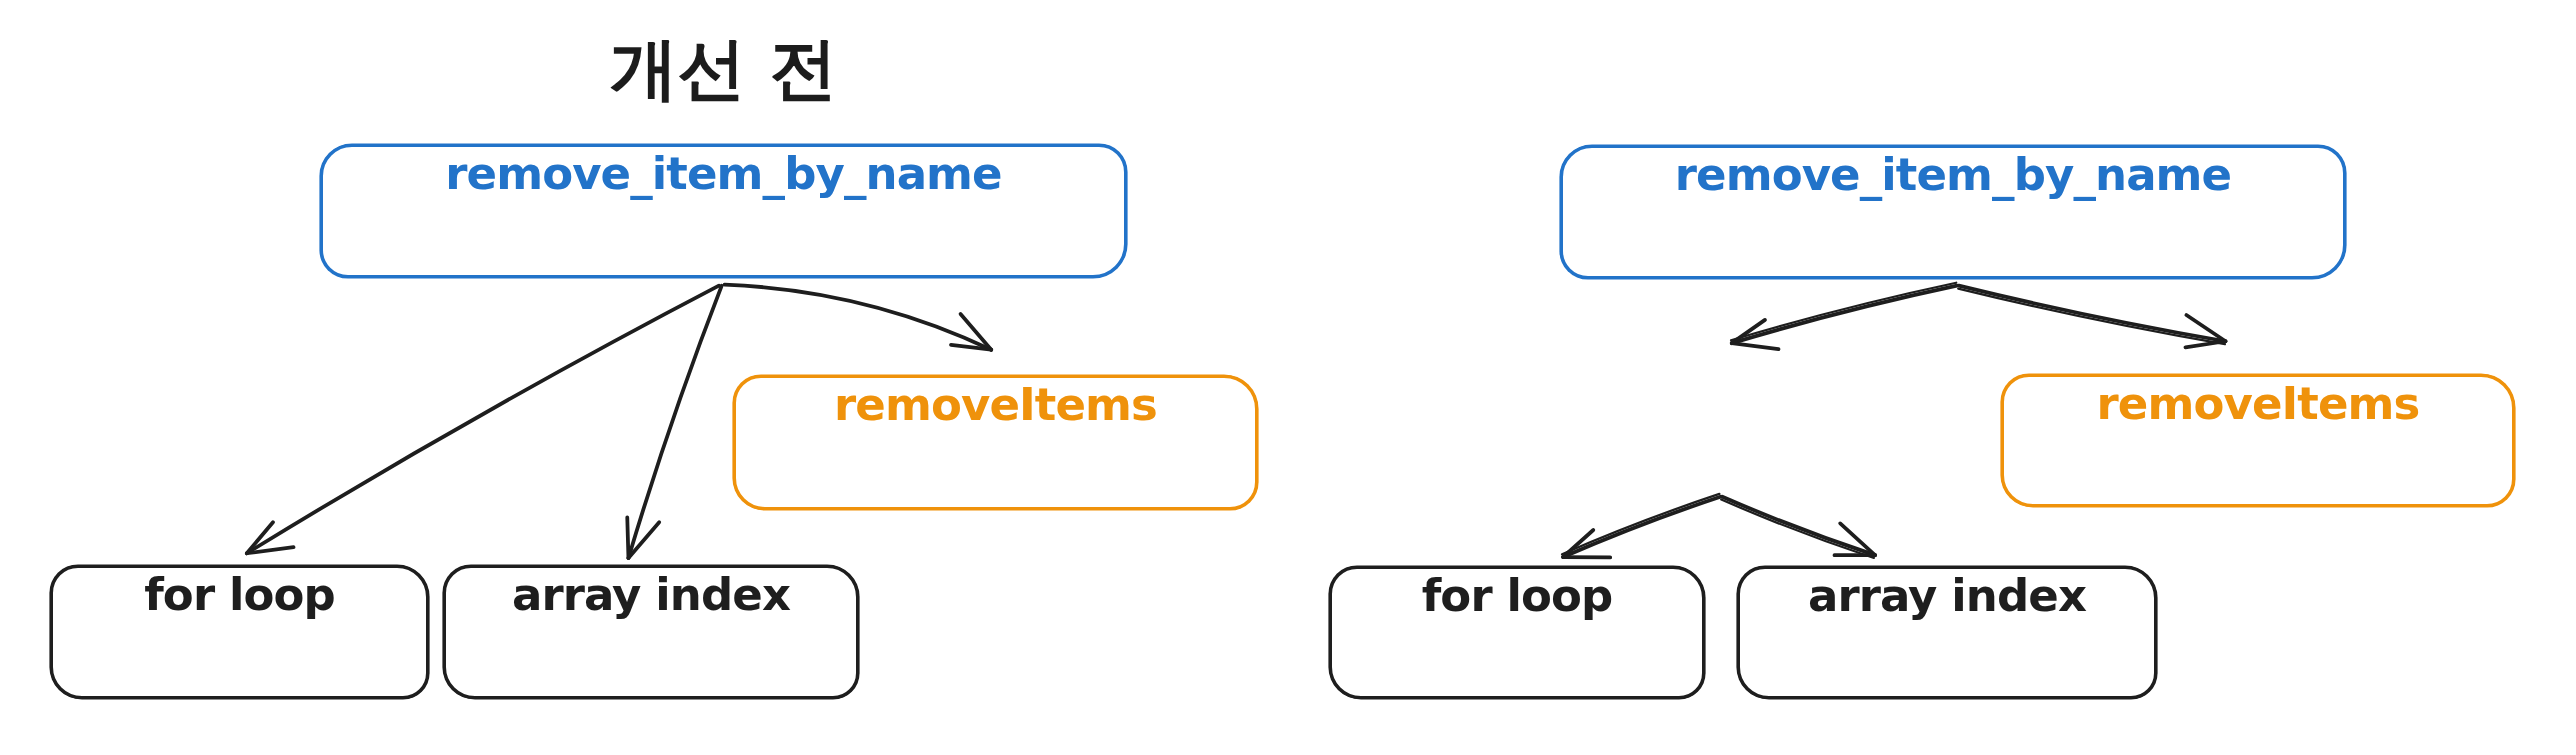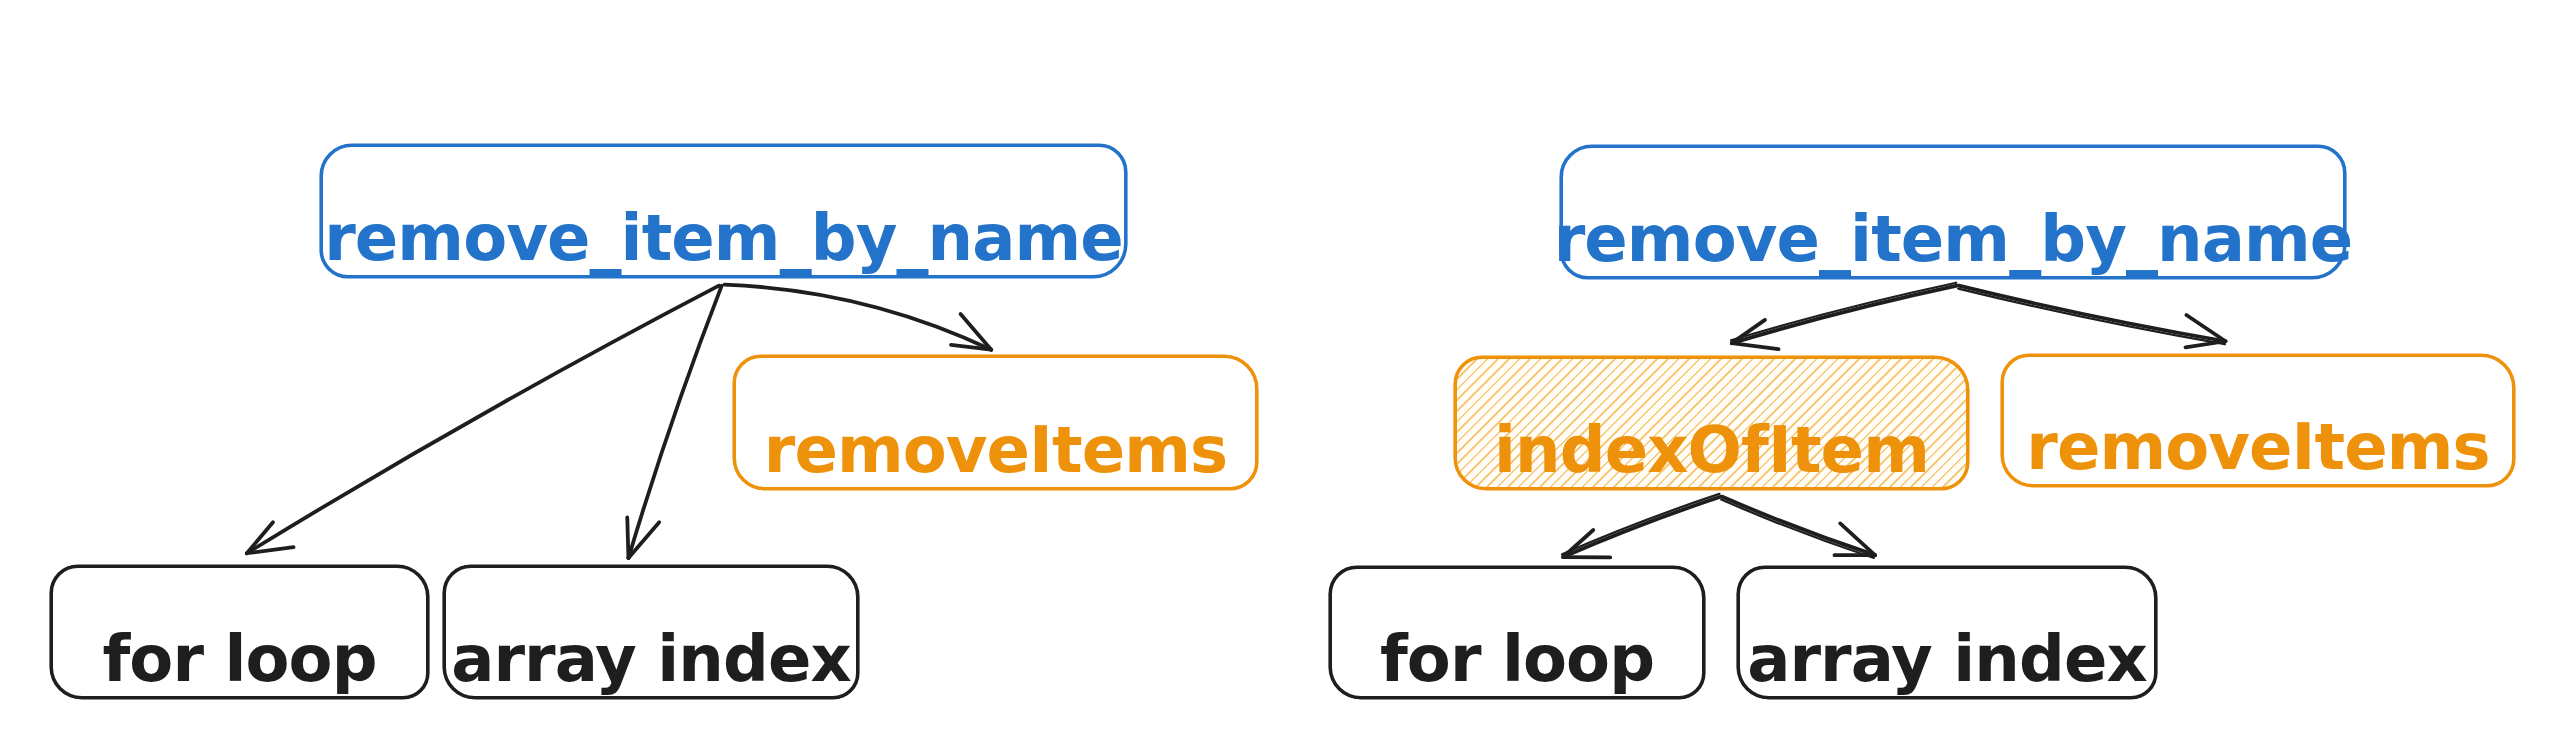--- a/index.html
+++ b/index.html
@@ -19,37 +19,38 @@
     text-align:center;
     font-size:68px;
     font-weight:bold;
     color:#1c1c1c;
     line-height:1.1;
     white-space:nowrap;
   }
   .node{
     position:absolute;
     box-sizing:border-box;
-    display:flex;align-items:flex-end;justify-content:center;
+    display:flex;align-items:flex-start;justify-content:center;
     border:3.3px solid;
     background:#ffffff;
-    font-size:64px;
+    font-size:45px;
     font-weight:600;
     letter-spacing:-0.9px;
     white-space:nowrap;
   }
   .node.blue{
     border-color:var(--blue);color:var(--blue);
     border-radius:32px 28px 34px 28px;
     box-shadow:0 0 0 0.6px var(--blue);
   }
   .node.orange{
     border-color:var(--orange);color:var(--orange);
     border-radius:28px 34px 28px 32px;
     box-shadow:0 0 0 0.6px var(--orange);
+    margin-top:20px;
   }
   .node.ink{
     border-color:var(--ink);color:var(--ink);
     border-radius:28px 32px 26px 32px;
     box-shadow:0 0 0 0.6px var(--ink);
   }
   .node.hachure{
     background-color:#fffdf6;
     background-image:repeating-linear-gradient(
       135deg,
@@ -99,20 +100,21 @@
         <path d="M1659 591 L1691.0232352838516 562.3030942093912" fill="none" stroke="#1e1e1e" stroke-width="4" stroke-linecap="round"></path>
       </g>
       <g>
         <path d="M1828 527 Q1907.5702667390196 561.7357546496586 1990 589" fill="none" stroke="#1e1e1e" stroke-width="4" stroke-linecap="round"></path>
         <path d="M1826.8562133912155 529.9886037197269 Q1906.4264801302352 564.7243583693855 1988.8562133912155 591.9886037197269" fill="none" stroke="#1e1e1e" stroke-width="2.4" stroke-linecap="round"></path>
         <path d="M1990 589 L1953.057375600599 555.306640083174" fill="none" stroke="#1e1e1e" stroke-width="4" stroke-linecap="round"></path>
         <path d="M1990 589 L1947.000006974629 589.0244911830274" fill="none" stroke="#1e1e1e" stroke-width="4" stroke-linecap="round"></path>
       </g>
     </svg>
 
+  <div class="title" style="left:320px;top:32px;width:807px">개선 전</div>
 
   <div class="node blue" style="left:320px;top:144px;width:807px;height:134px">
     <span>remove_item_by_name</span>
   </div>
 
   <div class="node orange" style="left:733px;top:355px;width:525px;height:135px">
     <span>removeItems</span>
   </div>
 
   <div class="node ink" style="left:50px;top:565px;width:379px;height:134px">
@@ -121,23 +123,20 @@
 
   <div class="node ink" style="left:443px;top:565px;width:416px;height:134px">
     <span>array index</span>
   </div>
 
 
   <div class="node blue" style="left:1560px;top:145px;width:786px;height:134px">
     <span>remove_item_by_name</span>
   </div>
 
-  <div class="node orange hachure" style="left:1454px;top:356px;width:515px;height:134px">
-    <span>indexOfItem</span>
-  </div>
 
   <div class="node orange" style="left:2001px;top:354px;width:514px;height:133px">
     <span>removeItems</span>
   </div>
 
   <div class="node ink" style="left:1329px;top:566px;width:376px;height:133px">
     <span>for loop</span>
   </div>
 
   <div class="node ink" style="left:1737px;top:566px;width:420px;height:133px">

